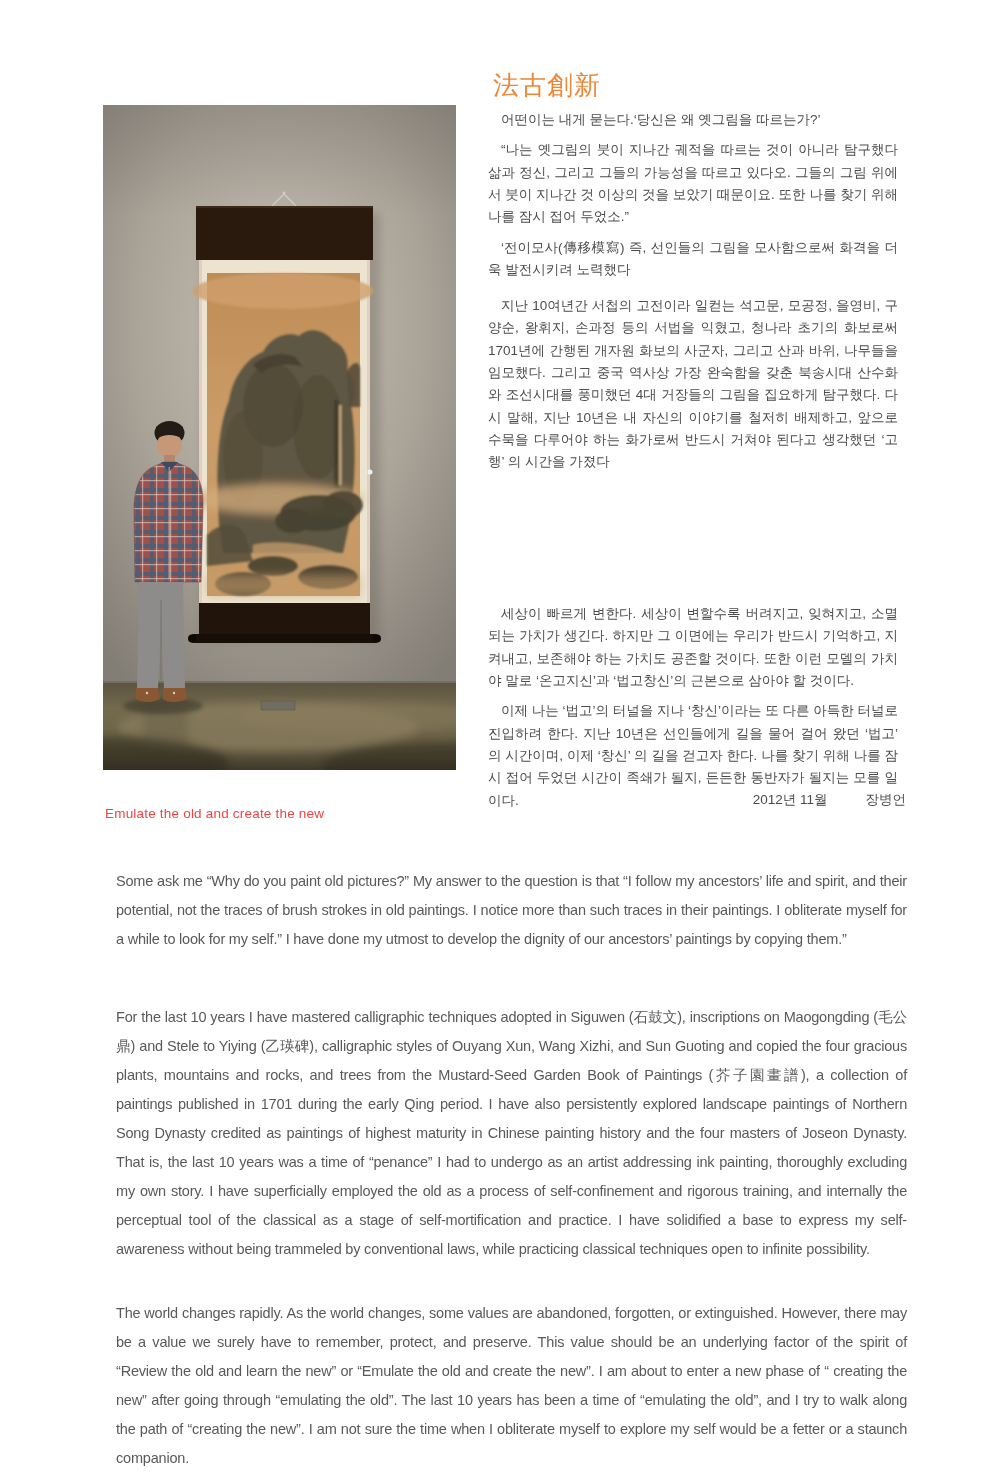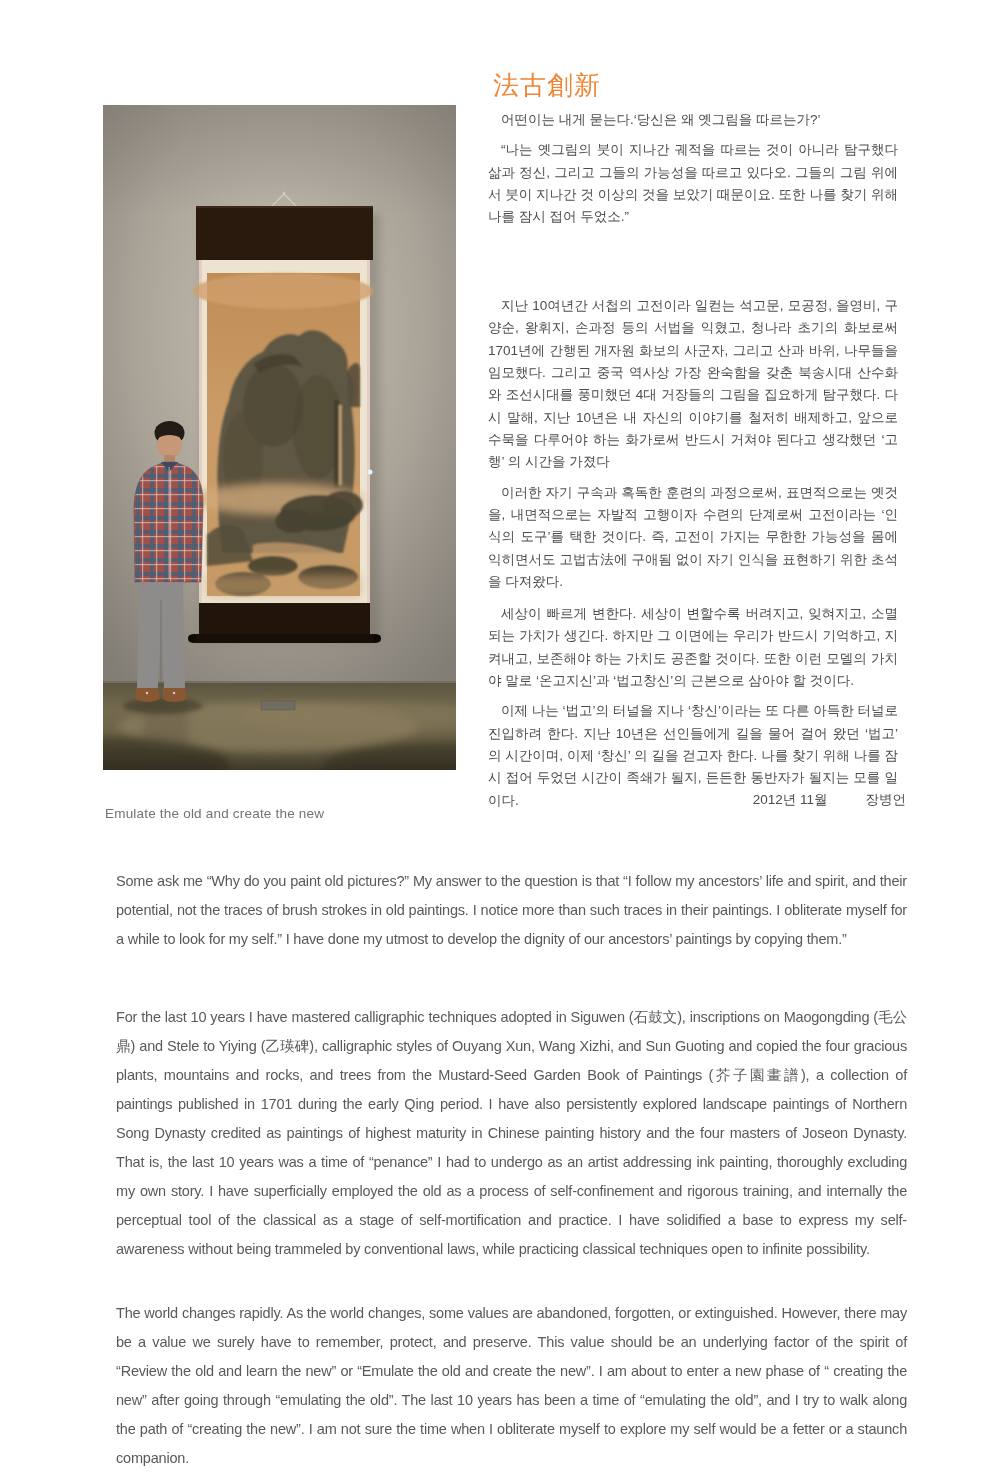--- a/index.html
+++ b/index.html
@@ -170,35 +170,35 @@
         <circle cx="44" cy="588" r="1.2" fill="#d8cfc0"></circle>
         <circle cx="71" cy="588" r="1.2" fill="#d8cfc0"></circle>
       </g>
     </svg>
   </div>
 
   <div class="korean">
     <div class="kblock kb1">
         <p>어떤이는 내게 묻는다.‘당신은 왜 옛그림을 따르는가?’</p>
         <p>“나는 옛그림의 붓이 지나간 궤적을 따르는 것이 아니라 탐구했다 삶과 정신, 그리고 그들의 가능성을 따르고 있다오. 그들의 그림 위에서 붓이 지나간 것 이상의 것을 보았기 때문이요. 또한 나를 찾기 위해 나를 잠시 접어 두었소.”</p>
+        <p>‘전이모사(傳移模寫) 즉, 선인들의 그림을 모사함으로써 화격을 더욱 발전시키려 노력했다</p>
       </div>
     <div class="kblock kb2">
         <p>지난 10여년간 서첩의 고전이라 일컫는 석고문, 모공정, 을영비, 구양순, 왕휘지, 손과정 등의 서법을 익혔고, 청나라 초기의 화보로써 1701년에 간행된 개자원 화보의 사군자, 그리고 산과 바위, 나무들을 임모했다. 그리고 중국 역사상 가장 완숙함을 갖춘 북송시대 산수화와 조선시대를 풍미했던 4대 거장들의 그림을 집요하게 탐구했다. 다시 말해, 지난 10년은 내 자신의 이야기를 철저히 배제하고, 앞으로 수묵을 다루어야 하는 화가로써 반드시 거쳐야 된다고 생각했던 ‘고행’ 의 시간을 가졌다</p>
-        <p>이러한 자기 구속과 혹독한 훈련의 과정으로써, 표면적으로는 옛것을, 내면적으로는 자발적 고행이자 수련의 단계로써 고전이라는 ‘인식의 도구’를 택한 것이다. 즉, 고전이 가지는 무한한 가능성을 몸에 익히면서도 고법古法에 구애됨 없이 자기 인식을 표현하기 위한 초석을 다져왔다.</p>
       </div>
     <div class="kblock kb3">
         <p>세상이 빠르게 변한다. 세상이 변할수록 버려지고, 잊혀지고, 소멸되는 가치가 생긴다. 하지만 그 이면에는 우리가 반드시 기억하고, 지켜내고, 보존해야 하는 가치도 공존할 것이다. 또한 이런 모델의 가치야 말로 ‘온고지신’과 ‘법고창신’의 근본으로 삼아야 할 것이다.</p>
         <p>이제 나는 ‘법고’의 터널을 지나 ‘창신’이라는 또 다른 아득한 터널로 진입하려 한다. 지난 10년은 선인들에게 길을 물어 걸어 왔던 ‘법고’ 의 시간이며, 이제 ‘창신’ 의 길을 걷고자 한다. 나를 찾기 위해 나를  잠시 접어 두었던 시간이 족쇄가 될지, 든든한 동반자가 될지는 모를 일이다.</p>
       </div>
     <div class="ksig">
       <span>2012년 11월</span><span class="sig-gap"></span><span>장병언</span>
     </div>
   </div>
 
-  <div class="subtitle" style="color: #737373; text-align: right;">Emulate the old and create the new</div>
+  <div class="subtitle" style="color: #ef4444; text-align: right;">Emulate the old and create the new</div>
 
   <div class="english">
       <p>Some ask me “Why do you paint old pictures?” My answer to the question is that “I follow my ancestors’ life and spirit, and their potential, not the traces of brush strokes in old paintings. I notice more than such traces in their paintings. I obliterate myself for a while to look for my self.” I have done my utmost to develop the dignity of our ancestors’ paintings by copying them.”</p>
       <p>For the last 10 years I have mastered calligraphic techniques adopted in Siguwen (石鼓文), inscriptions on Maogongding (毛公鼎) and Stele to Yiying (乙瑛碑), calligraphic styles of Ouyang Xun, Wang Xizhi, and Sun Guoting and copied the four gracious plants, mountains and rocks, and trees from the Mustard-Seed Garden Book of Paintings (芥子園畫譜), a collection of paintings published in 1701 during the early Qing period. I have also persistently explored landscape paintings of Northern Song Dynasty credited as paintings of highest maturity in Chinese painting history and the four masters of Joseon Dynasty. That is, the last 10 years was a time of “penance” I had to undergo as an artist addressing ink painting, thoroughly excluding my own story. I have superficially employed the old as a process of self-confinement and rigorous training, and internally the perceptual tool of the classical as a stage of self-mortification and practice. I have solidified a base to express my self-awareness without being trammeled by conventional laws, while practicing classical techniques open to infinite possibility.</p>
       <p>The world changes rapidly. As the world changes, some values are abandoned, forgotten, or extinguished. However, there may be a value we surely have to remember, protect, and preserve. This value should be an underlying factor of the spirit of “Review the old and learn the new” or “Emulate the old and create the new”. I am about to enter a new phase of “ creating the new” after going through “emulating the old”. The last 10 years has been a time of “emulating the old”, and I try to walk along the path of “creating the new”. I am not sure the time when I obliterate myself to explore my self would be a fetter or a staunch companion.</p>
     </div>
 
 </div>
 
 </body></html>

